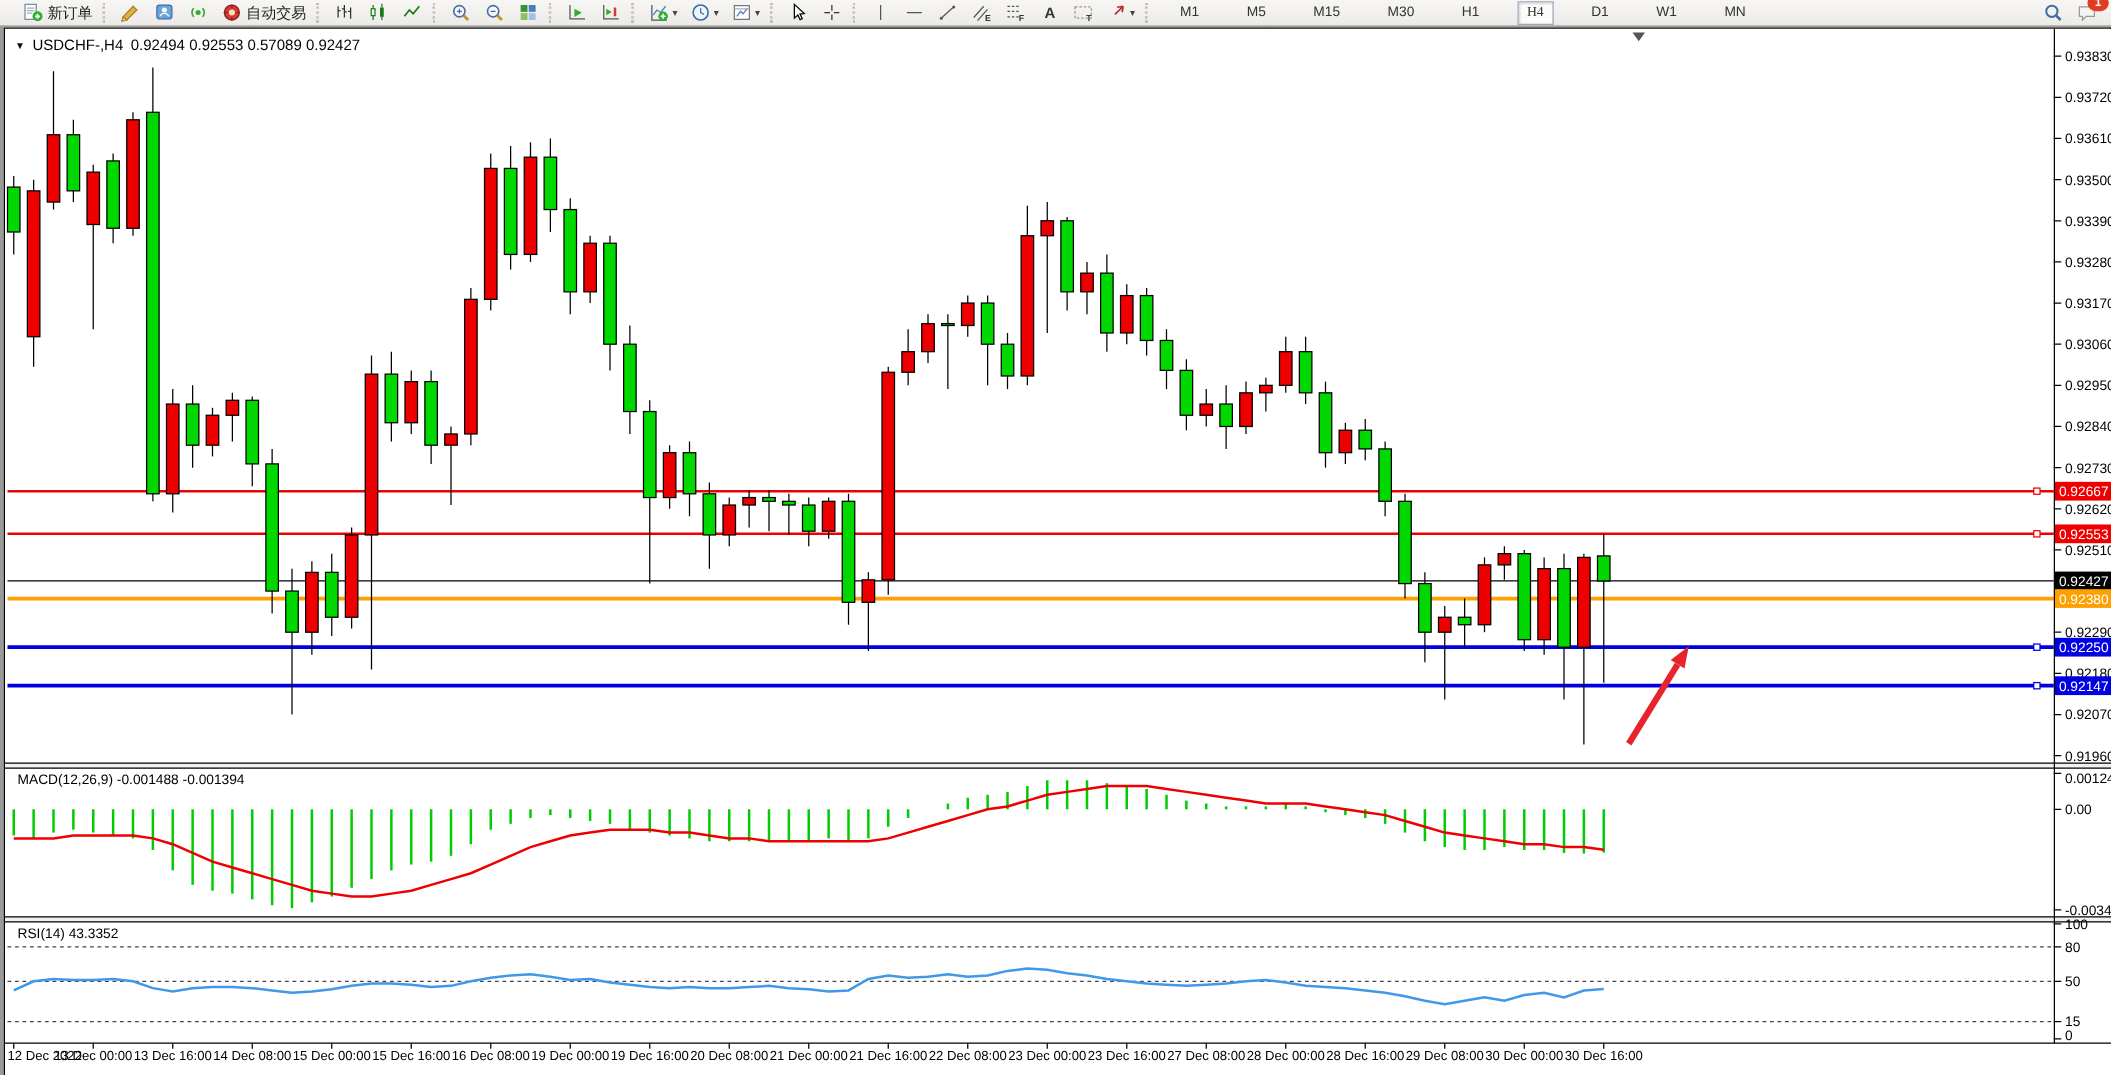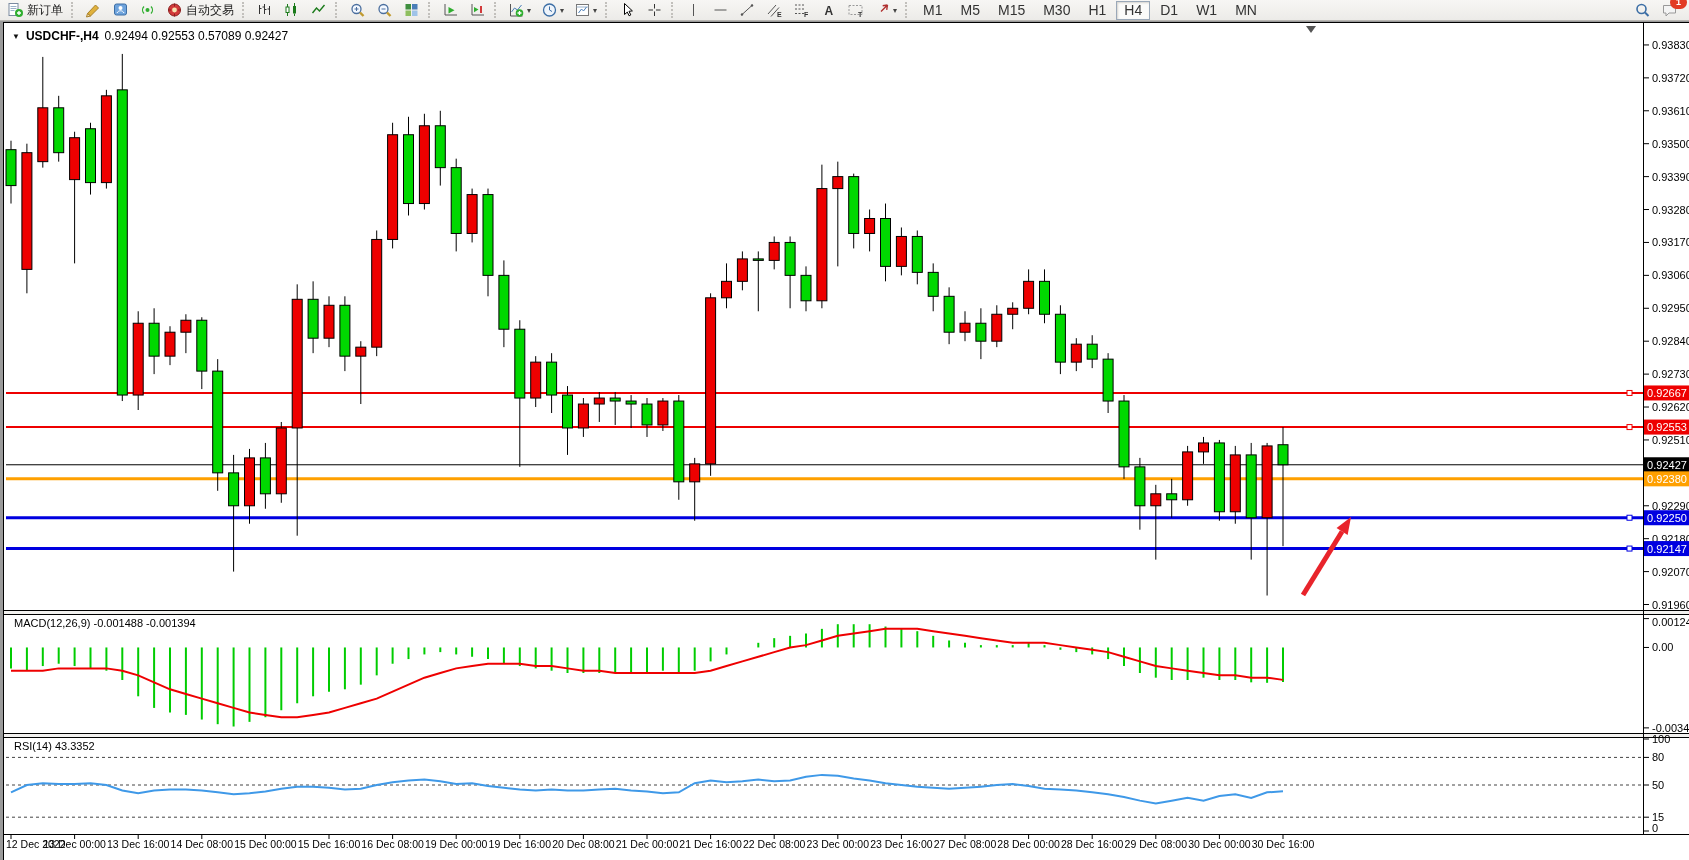--- a/index.html
+++ b/index.html
@@ -1,40 +1,40 @@
 <!DOCTYPE html>
 <html><head>
 <meta charset="utf-8">
 <style>
   html,body{margin:0;padding:0;width:1689px;height:860px;overflow:hidden;
     background:#9a9a9a;font-family:"Liberation Sans",sans-serif;}
   
   #toolbar{position:absolute;left:0;top:0;width:1689px;height:21px;
     background:linear-gradient(#f7f6f4,#ecebe8);border-bottom:1px solid #b8b6b2;
-    display:flex;align-items:center;padding-left:2px;box-sizing:border-box;}
+    display:flex;align-items:center;padding-left:13px;box-sizing:border-box;}
   .tbtn{height:19px;display:flex;align-items:center;padding:0 3px;margin:0 1px;
     border:1px solid transparent;border-radius:2px;cursor:default;flex:0 0 auto;}
   .tbtn .lbl{font-size:12px;color:#222;margin-left:3px;white-space:nowrap;}
   .tbtn .caret{font-size:8px;color:#444;margin-left:2px;}
   .sep{width:4px;height:16px;margin:0 3px;border-left:2px dotted #c2c0bc;flex:0 0 auto;}
-  .tf{height:17px;padding:0 7px;margin:0 1px;font-size:14px;color:#333;
+  .tf{height:17px;padding:0 7px;margin:0 11px;font-size:11px;color:#333;
     display:flex;align-items:center;border:1px solid transparent;flex:0 0 auto;}
-  .tf.active{background:#fbfbfa;border:1px solid #9aa8b8;box-shadow:inset 1px 1px 2px #d5d3cf;}
+  .tf.active{background:#fbfbfa;border:1px solid #9aa8b8;box-shadow:inset 1px 1px 2px #d5d3cf;font-family:Liberation Serif, serif;}
   #tb-right{margin-left:auto;display:flex;align-items:center;margin-right:6px;}
   .badge{position:absolute;right:-6px;top:-5px;min-width:13px;height:13px;border-radius:8px;
     background:#e23b24;color:#fff;font-size:9px;font-weight:bold;display:flex;
     align-items:center;justify-content:center;padding:0 2px;}
   
   #chartwin{position:absolute;left:3px;top:22px;width:1686px;height:838px;
     background:#fff;border:1px solid #000;box-sizing:border-box;}
   #chartsvg{position:absolute;left:0;top:0;}
   #symbol-title{position:absolute;left:8px;top:6px;font-size:12px;color:#000;
     display:flex;align-items:center;gap:6px;}
   #symbol-title .car{font-size:8px;color:#111;}
-  #symbol-title b{font-weight:bold;}
+  #symbol-title b{font-weight:normal;}
 </style>
 </head>
 <body>
 
 <div id="toolbar">
     <div class="tbtn">
       <span style="display: inline-flex;">
         <svg width="17" height="16" viewBox="0 0 16 16">
           <rect x="1.5" y="1.5" width="9" height="12" fill="#fff" stroke="#7a8aa0"></rect>
           <path d="M3 4.5h6M3 6.5h6M3 8.5h4" stroke="#9ab0c8"></path>

